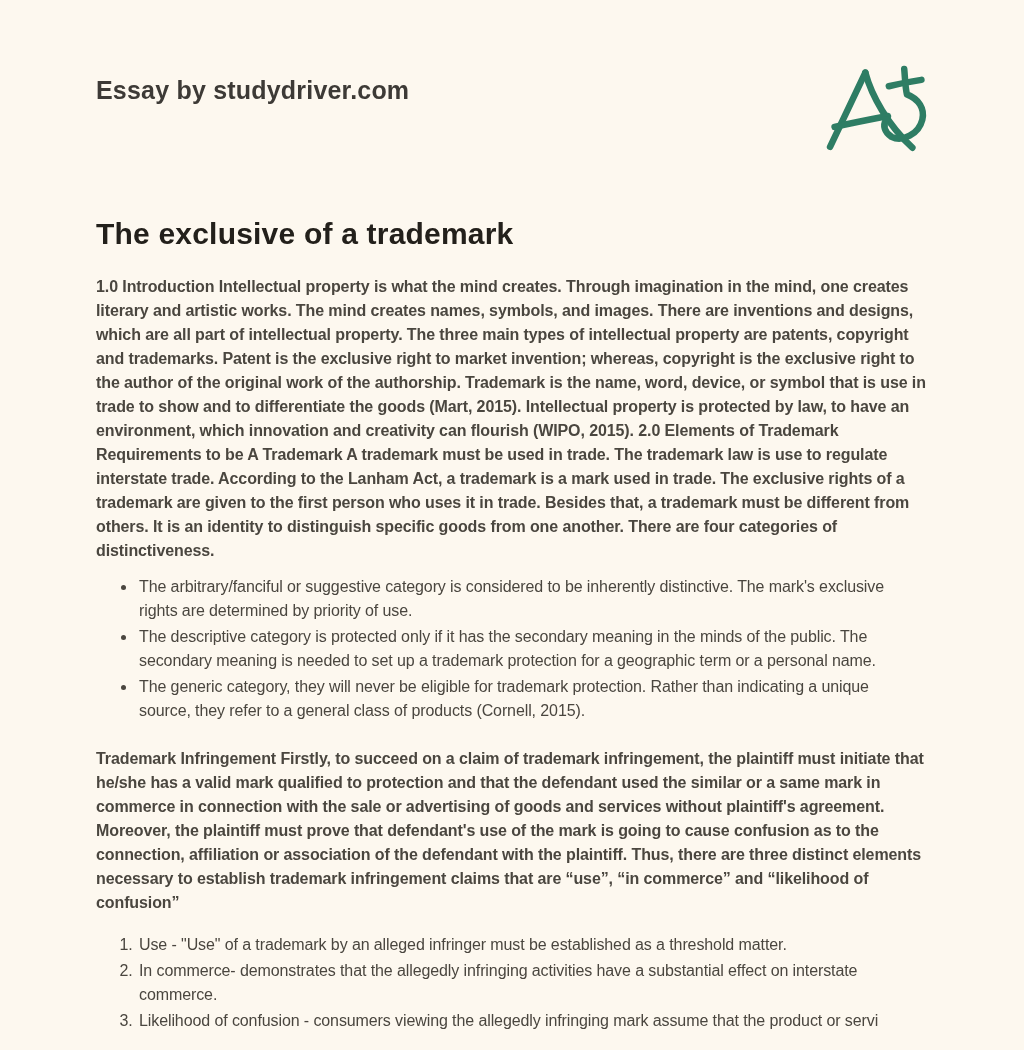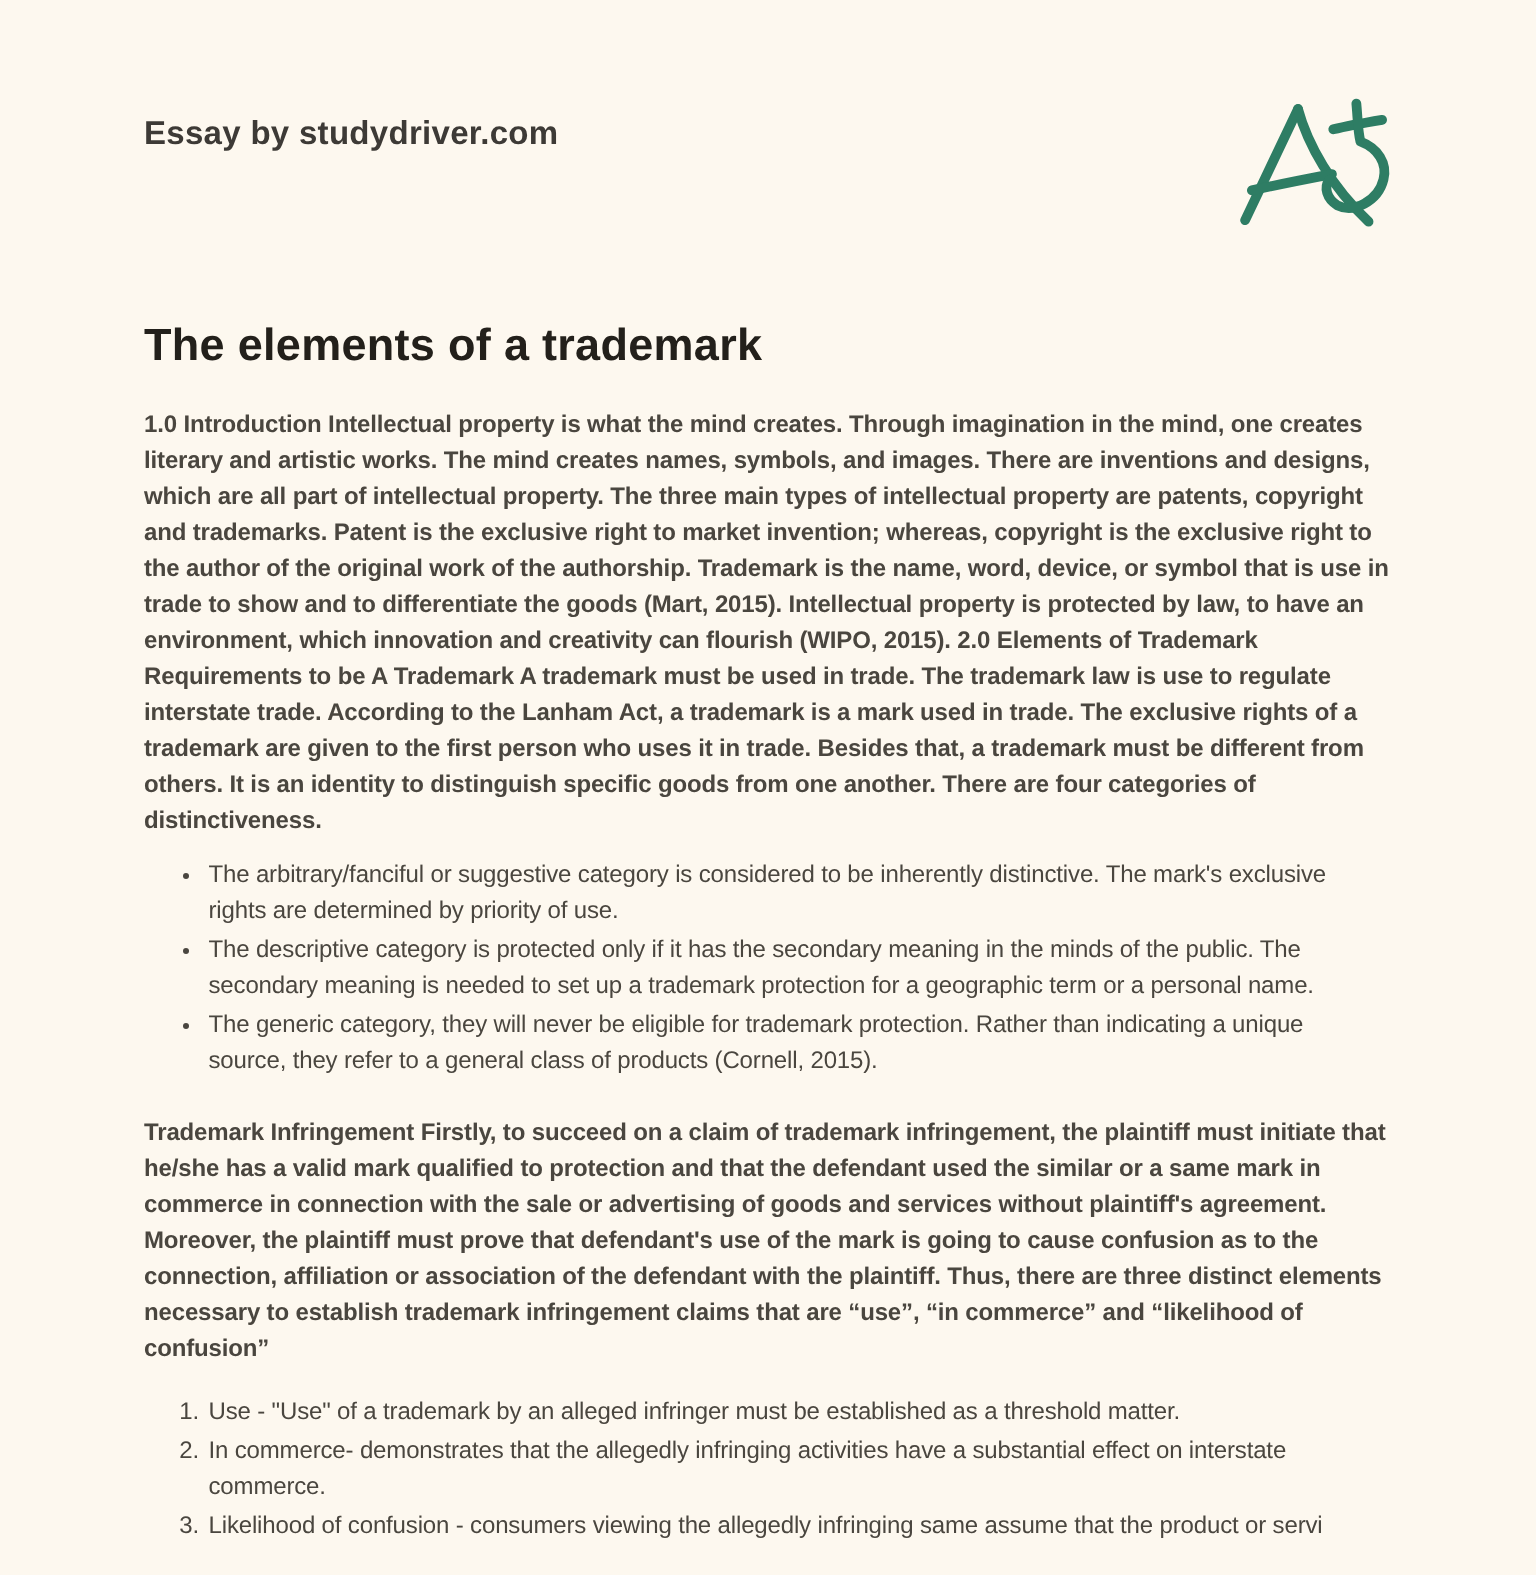--- a/index.html
+++ b/index.html
@@ -19,21 +19,21 @@
     background: #fdf8ef;
     overflow: hidden;
   }
   .container {
     width: 832px;
     margin: 0 auto;
     padding-top: 76px;
   }
   .byline {
     margin: 0;
-    font-size: 22px;
+    font-size: 25px;
     font-weight: 700;
     color: #3d3a36;
     letter-spacing: 0.2px;
   }
   .source-row {
     margin-top: 21px;
     font-size: 15.5px;
     color: #a5a19a;
   }
   .source-link {
@@ -90,32 +90,32 @@
         <path d="M94 10 C95 20 95 30 97 38 C110 43 117 54 114 66 C110 82 92 91 80 85 C72 80 70 72 74 66"></path>
       </g>
     </svg>
   </div>
 
   <div class="container">
 
     <h1 class="byline">Essay by studydriver.com</h1>
 
 
-    <h2 class="article-title">The elements of a trademark</h2>
+    <h2 class="article-title">The exclusive of a trademark</h2>
 
     <p class="body-text">1.0 Introduction Intellectual property is what the mind creates. Through imagination in the mind, one creates literary and artistic works. The mind creates names, symbols, and images. There are inventions and designs, which are all part of intellectual property. The three main types of intellectual property are patents, copyright and trademarks. Patent is the exclusive right to market invention; whereas, copyright is the exclusive right to the author of the original work of the authorship. Trademark is the name, word, device, or symbol that is use in trade to show and to differentiate the goods (Mart, 2015). Intellectual property is protected by law, to have an environment, which innovation and creativity can flourish (WIPO, 2015). 2.0 Elements of Trademark Requirements to be A Trademark A trademark must be used in trade. The trademark law is use to regulate interstate trade. According to the Lanham Act, a trademark is a mark used in trade. The exclusive rights of a trademark are given to the first person who uses it in trade. Besides that, a trademark must be different from others. It is an identity to distinguish specific goods from one another. There are four categories of distinctiveness.</p>
 
     <ul class="body-text">
       <li>The arbitrary/fanciful or suggestive category is considered to be inherently distinctive. The mark's exclusive rights are determined by priority of use.</li>
       <li>The descriptive category is protected only if it has the secondary meaning in the minds of the public. The secondary meaning is needed to set up a trademark protection for a geographic term or a personal name.</li>
       <li>The generic category, they will never be eligible for trademark protection. Rather than indicating a unique source, they refer to a general class of products (Cornell, 2015).</li>
     </ul>
 
     <p class="body-text">Trademark Infringement Firstly, to succeed on a claim of trademark infringement, the plaintiff must initiate that he/she has a valid mark qualified to protection and that the defendant used the similar or a same mark in commerce in connection with the sale or advertising of goods and services without plaintiff's agreement. Moreover, the plaintiff must prove that defendant's use of the mark is going to cause confusion as to the connection, affiliation or association of the defendant with the plaintiff. Thus, there are three distinct elements necessary to establish trademark infringement claims that are “use”, “in commerce” and “likelihood of confusion”</p>
 
     <ol class="body-text">
       <li>Use - "Use" of a trademark by an alleged infringer must be established as a threshold matter.</li>
       <li>In commerce- demonstrates that the allegedly infringing activities have a substantial effect on interstate commerce.</li>
-      <li>Likelihood of confusion - consumers viewing the allegedly infringing same assume that the product or servi</li>
+      <li>Likelihood of confusion - consumers viewing the allegedly infringing mark assume that the product or servi</li>
     </ol>
 
   </div>
 </div>
 
 </body></html>

